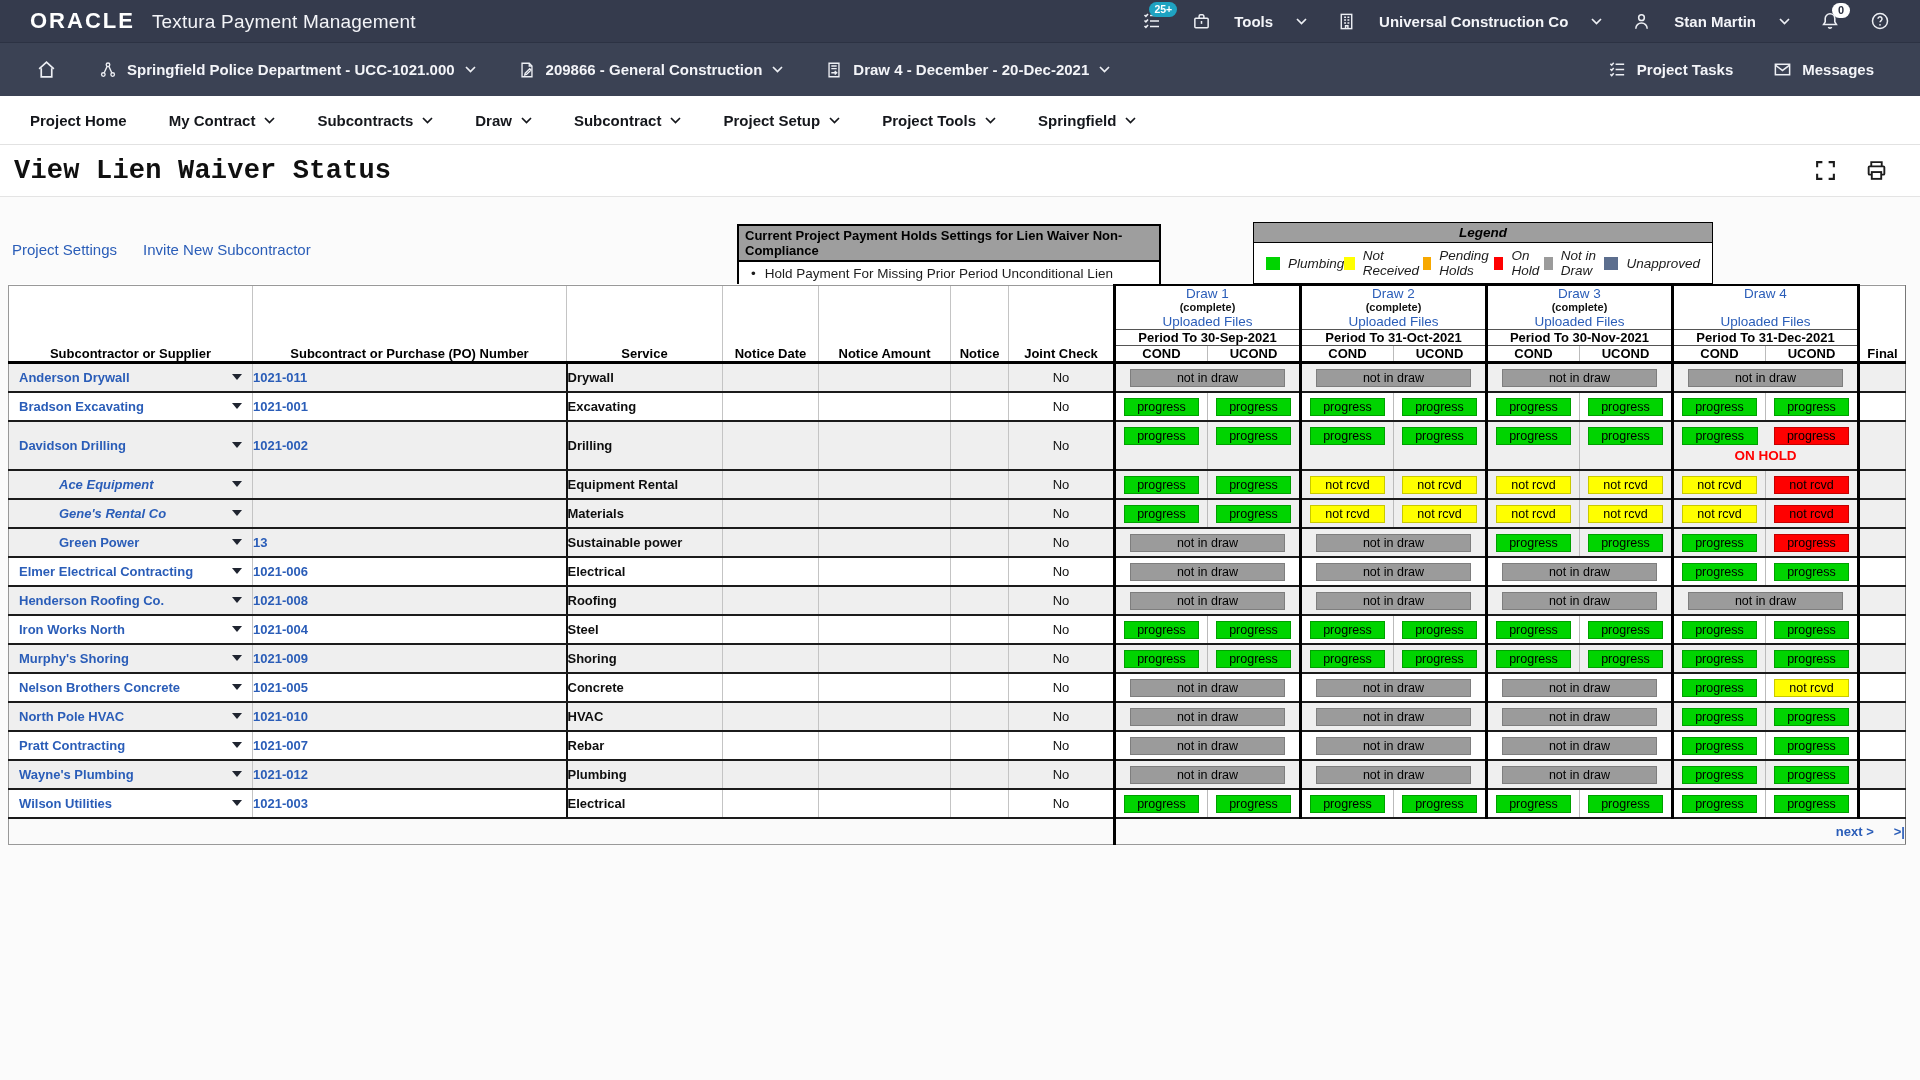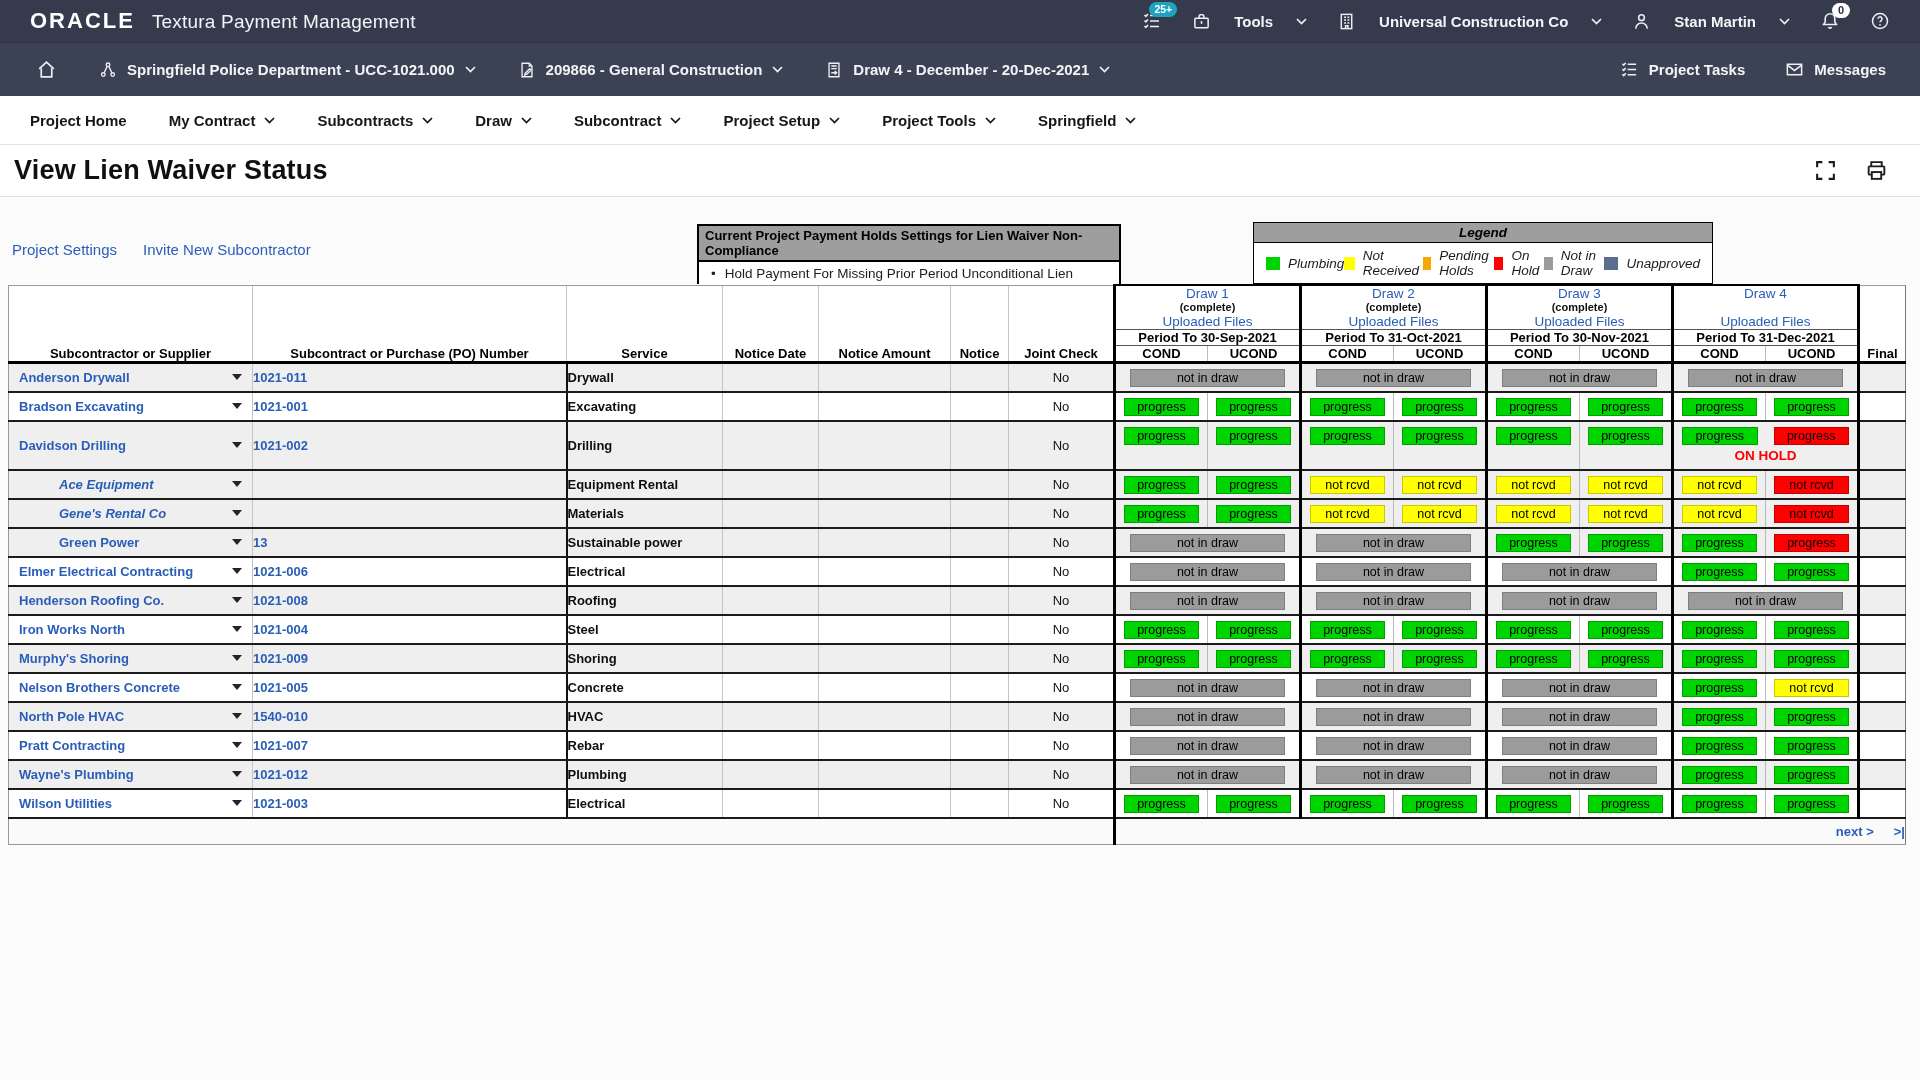--- a/index.html
+++ b/index.html
@@ -16,39 +16,39 @@
   .grp { display:flex; align-items:center; gap:23px; cursor:pointer; }
   .grp span.lbl { font-weight:600; }
   .icon-rel { position:relative; display:inline-flex; }
   .badge-teal { position:absolute; top:-9px; right:-15px; background:#1FA3C2; color:#fff; border-radius:9px; font-size:10.5px; font-weight:700; padding:1.5px 5px; line-height:1.1; }
   .badge-white { position:absolute; top:-8px; right:-10px; background:#fff; color:#2B3040; border-radius:9px; font-size:11px; font-weight:700; padding:1px 6px; line-height:1.2; }
 
   
   .bar2 { position:absolute; top:42px; left:0; width:1920px; height:54px; background:#3B4254; color:#F3F4F8; display:flex; align-items:center; padding-left:36px; font-size:15px; font-weight:600; z-index:4; border-top:1px solid #2C3243; }
   .bar2 .crumbs { display:flex; align-items:center; gap:42px; }
   .crumb { display:flex; align-items:center; gap:10px; cursor:pointer; }
-  .bar2-right { margin-left:auto; display:flex; align-items:center; gap:40px; padding-right:34px; }
+  .bar2-right { margin-left:auto; display:flex; align-items:center; gap:40px; padding-right:46px; }
 
   
   .nav { position:absolute; top:96px; left:0; width:1920px; height:49px; background:#fff; border-bottom:1px solid #E2E2E2; display:flex; align-items:center; padding-left:30px; z-index:3; }
   .nav-item { display:flex; align-items:center; gap:9px; padding:0 21px; font-size:15px; font-weight:600; color:#15171C; cursor:pointer; }
   .nav-item:first-child { padding-left:0; }
 
   
-  .titlebar { position:absolute; top:145px; left:0; width:1920px; height:52px; background:#fff; border-bottom:1px solid #E4E4E4; display:flex; align-items:center; }
+  .titlebar { position:absolute; top:145px; left:0; width:1920px; height:52px; background:#fff; border-bottom:1px solid #E4E4E4; display:flex; align-items:center;font-family:Liberation Mono, monospace; }
   .page-title { font-size:27px; font-weight:700; color:#101010; margin-left:14px; letter-spacing:.2px; }
   .title-icons { margin-left:auto; display:flex; align-items:center; gap:28px; padding-right:32px; }
   .title-icons svg { cursor:pointer; }
 
   
   .content { position:absolute; top:197px; left:0; width:1920px; height:883px; background:#FBFBFB; }
   .quick-links { position:absolute; left:12px; top:44px; display:flex; gap:26px; font-size:15px; }
   .blue-link { color:#2A5DB8; }
 
-  .holds-box { position:absolute; left:697px; top:27px; width:424px; background:#fff; border:2px solid #000; }
+  .holds-box { position:absolute; left:737px; top:27px; width:424px; background:#fff; border:2px solid #000; }
   .holds-title { background:#9E9E9E; color:#000; font-weight:700; font-size:13px; padding:2px 6px; border-bottom:2px solid #000; }
   .holds-body { display:flex; gap:9px; padding:4px 8px 5px 12px; font-size:13.5px; color:#1C1C1C; }
 
   .legend-box { position:absolute; left:1253px; top:25px; width:460px; background:#fff; border:1px solid #000; }
   .legend-title { background:#9E9E9E; color:#000; text-align:center; font-weight:700; font-style:italic; font-size:13.5px; padding:2px 0; border-bottom:1px solid #000; }
   .legend-body { display:flex; align-items:center; justify-content:space-between; padding:5px 12px; }
   .legend-item { display:flex; align-items:center; font-style:italic; font-size:13.5px; color:#1C1C1C; }
   .legend-swatch { width:14px; height:13px; margin-right:8px; display:inline-block; }
 
   
@@ -845,21 +845,21 @@
           </td>
           <td class="c-final"></td>
         </tr>
         <tr class="rrow alt">
           <td class="c-name">
             <div class="nwrap">
               <a>North Pole HVAC</a>
               <span class="tri"></span>
             </div>
           </td>
-          <td class="c-po"><a>1540-010</a></td>
+          <td class="c-po"><a>1021-010</a></td>
           <td class="c-service">HVAC</td>
           <td class="c-plain"></td>
           <td class="c-plain"></td>
           <td class="c-plain"></td>
           <td class="c-jc">No</td>
           <td class="c-draw gs" colspan="2">
             <div class="sbox gray merged">not in draw</div>
           </td>
           <td class="c-draw gs" colspan="2">
             <div class="sbox gray merged">not in draw</div>

